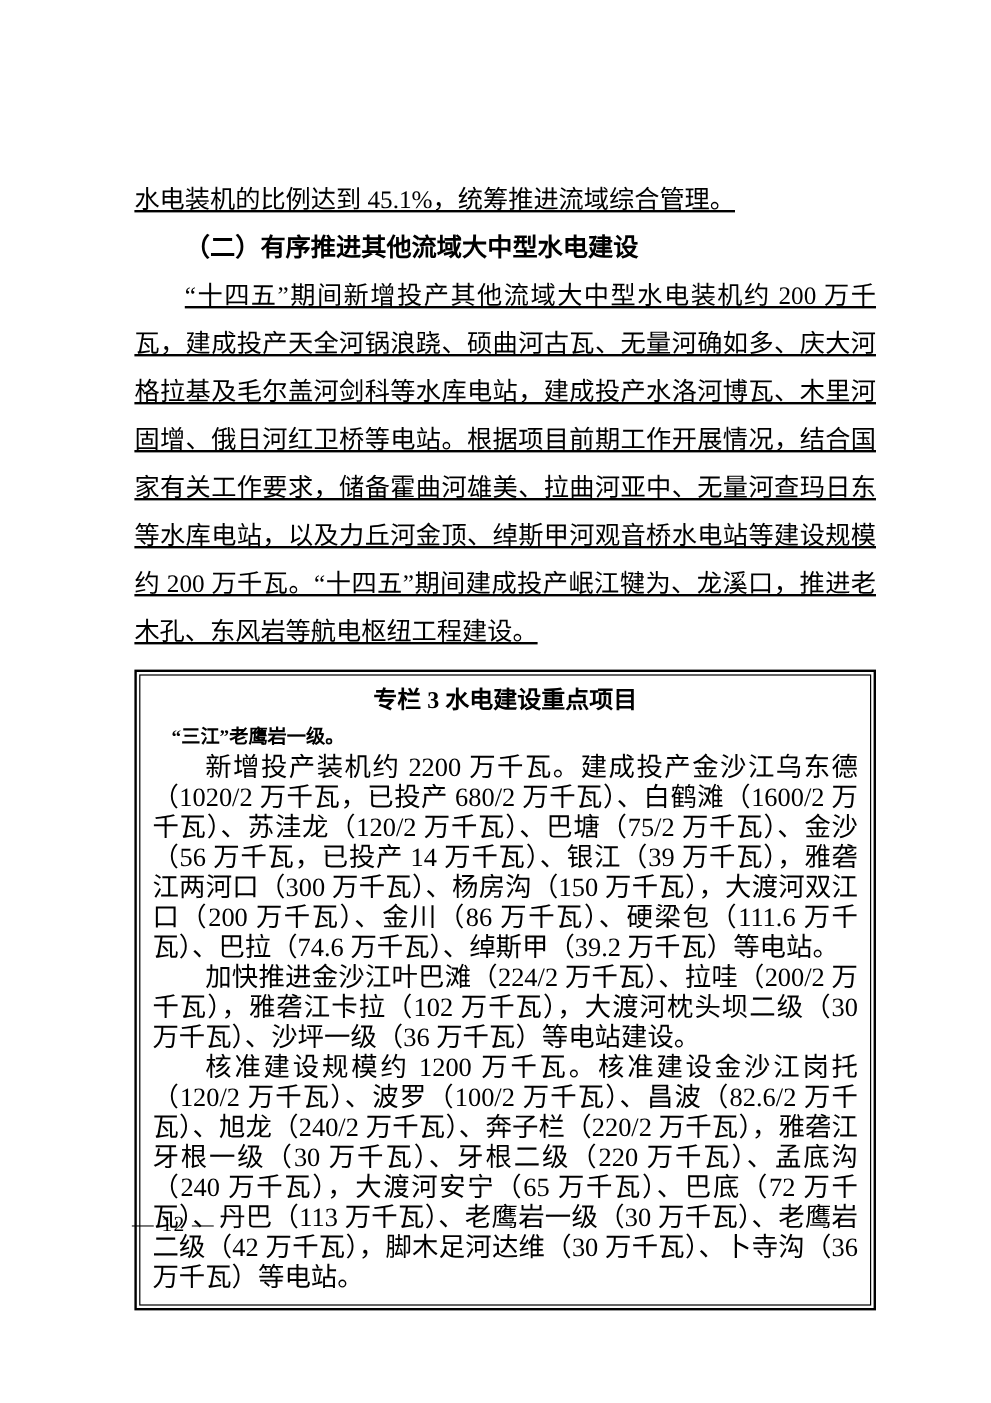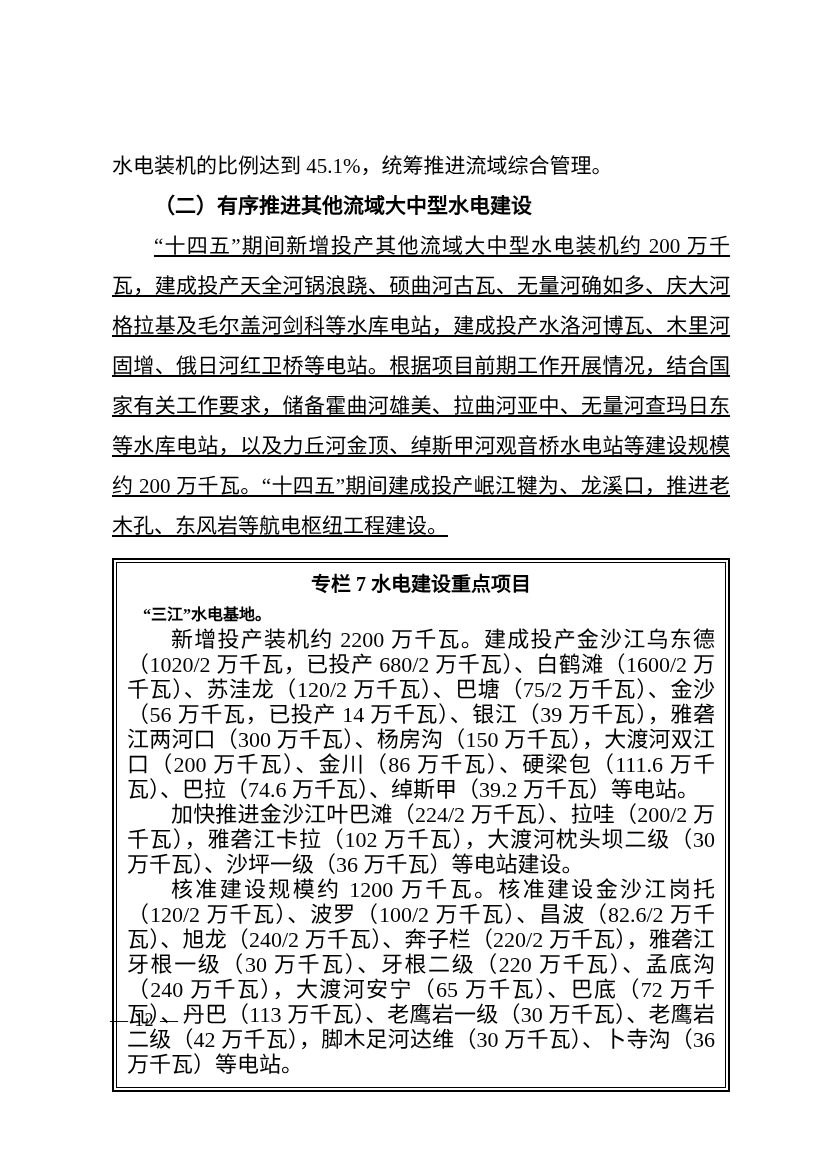--- a/index.html
+++ b/index.html
@@ -26,20 +26,21 @@
     width: 618px;
   }
   .body-text p {
     margin: 0;
     font-size: 21px;
     line-height: 40px;
     text-align: justify;
   }
   .continuation {
     text-indent: 0;
+    text-decoration: underline;
   }
   .section-heading {
     font-weight: bold;
     text-indent: 2em;
   }
   .main-paragraph {
     text-indent: 2em;
     text-decoration: underline;
   }
   
@@ -91,22 +92,22 @@
   <div class="content">
 
     <div class="body-text">
       <p class="continuation">水电装机的比例达到 45.1%，统筹推进流域综合管理。</p>
       <p class="section-heading">（二）有序推进其他流域大中型水电建设</p>
       <p class="main-paragraph">“十四五”期间新增投产其他流域大中型水电装机约 200 万千瓦，建成投产天全河锅浪跷、硕曲河古瓦、无量河确如多、庆大河格拉基及毛尔盖河剑科等水库电站，建成投产水洛河博瓦、木里河固增、俄日河红卫桥等电站。根据项目前期工作开展情况，结合国家有关工作要求，储备霍曲河雄美、拉曲河亚中、无量河查玛日东等水库电站，以及力丘河金顶、绰斯甲河观音桥水电站等建设规模约 200 万千瓦。“十四五”期间建成投产岷江犍为、龙溪口，推进老木孔、东风岩等航电枢纽工程建设。</p>
     </div>
 
     <div class="column-box">
       <div class="column-box-inner">
-        <p class="box-title">专栏 7 水电建设重点项目</p>
-        <p class="box-subheading">“三江”水电基地。</p>
+        <p class="box-title">专栏 3 水电建设重点项目</p>
+        <p class="box-subheading">“三江”老鹰岩一级。</p>
         <p class="box-para">新增投产装机约 2200 万千瓦。建成投产金沙江乌东德（1020/2 万千瓦，已投产 680/2 万千瓦）、白鹤滩（1600/2 万千瓦）、苏洼龙（120/2 万千瓦）、巴塘（75/2 万千瓦）、金沙（56 万千瓦，已投产 14 万千瓦）、银江（39 万千瓦），雅砻江两河口（300 万千瓦）、杨房沟（150 万千瓦），大渡河双江口（200 万千瓦）、金川（86 万千瓦）、硬梁包（111.6 万千瓦）、巴拉（74.6 万千瓦）、绰斯甲（39.2 万千瓦）等电站。</p>
         <p class="box-para">加快推进金沙江叶巴滩（224/2 万千瓦）、拉哇（200/2 万千瓦），雅砻江卡拉（102 万千瓦），大渡河枕头坝二级（30 万千瓦）、沙坪一级（36 万千瓦）等电站建设。</p>
         <p class="box-para">核准建设规模约 1200 万千瓦。核准建设金沙江岗托（120/2 万千瓦）、波罗（100/2 万千瓦）、昌波（82.6/2 万千瓦）、旭龙（240/2 万千瓦）、奔子栏（220/2 万千瓦），雅砻江牙根一级（30 万千瓦）、牙根二级（220 万千瓦）、孟底沟（240 万千瓦），大渡河安宁（65 万千瓦）、巴底（72 万千瓦）、丹巴（113 万千瓦）、老鹰岩一级（30 万千瓦）、老鹰岩二级（42 万千瓦），脚木足河达维（30 万千瓦）、卜寺沟（36 万千瓦）等电站。</p>
       </div>
     </div>
 
   </div>
 
   <div class="footer">— 12 —</div>
 

